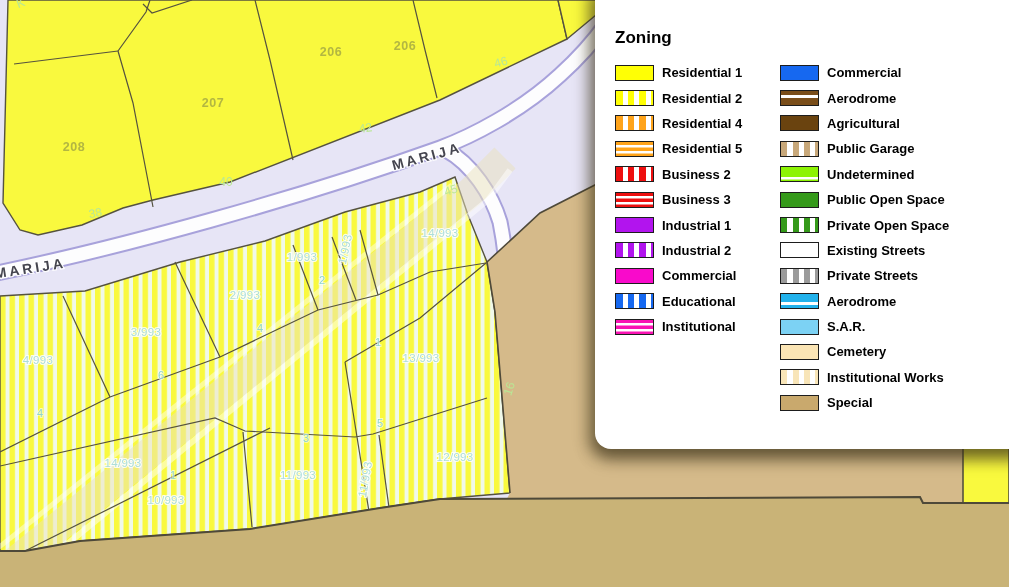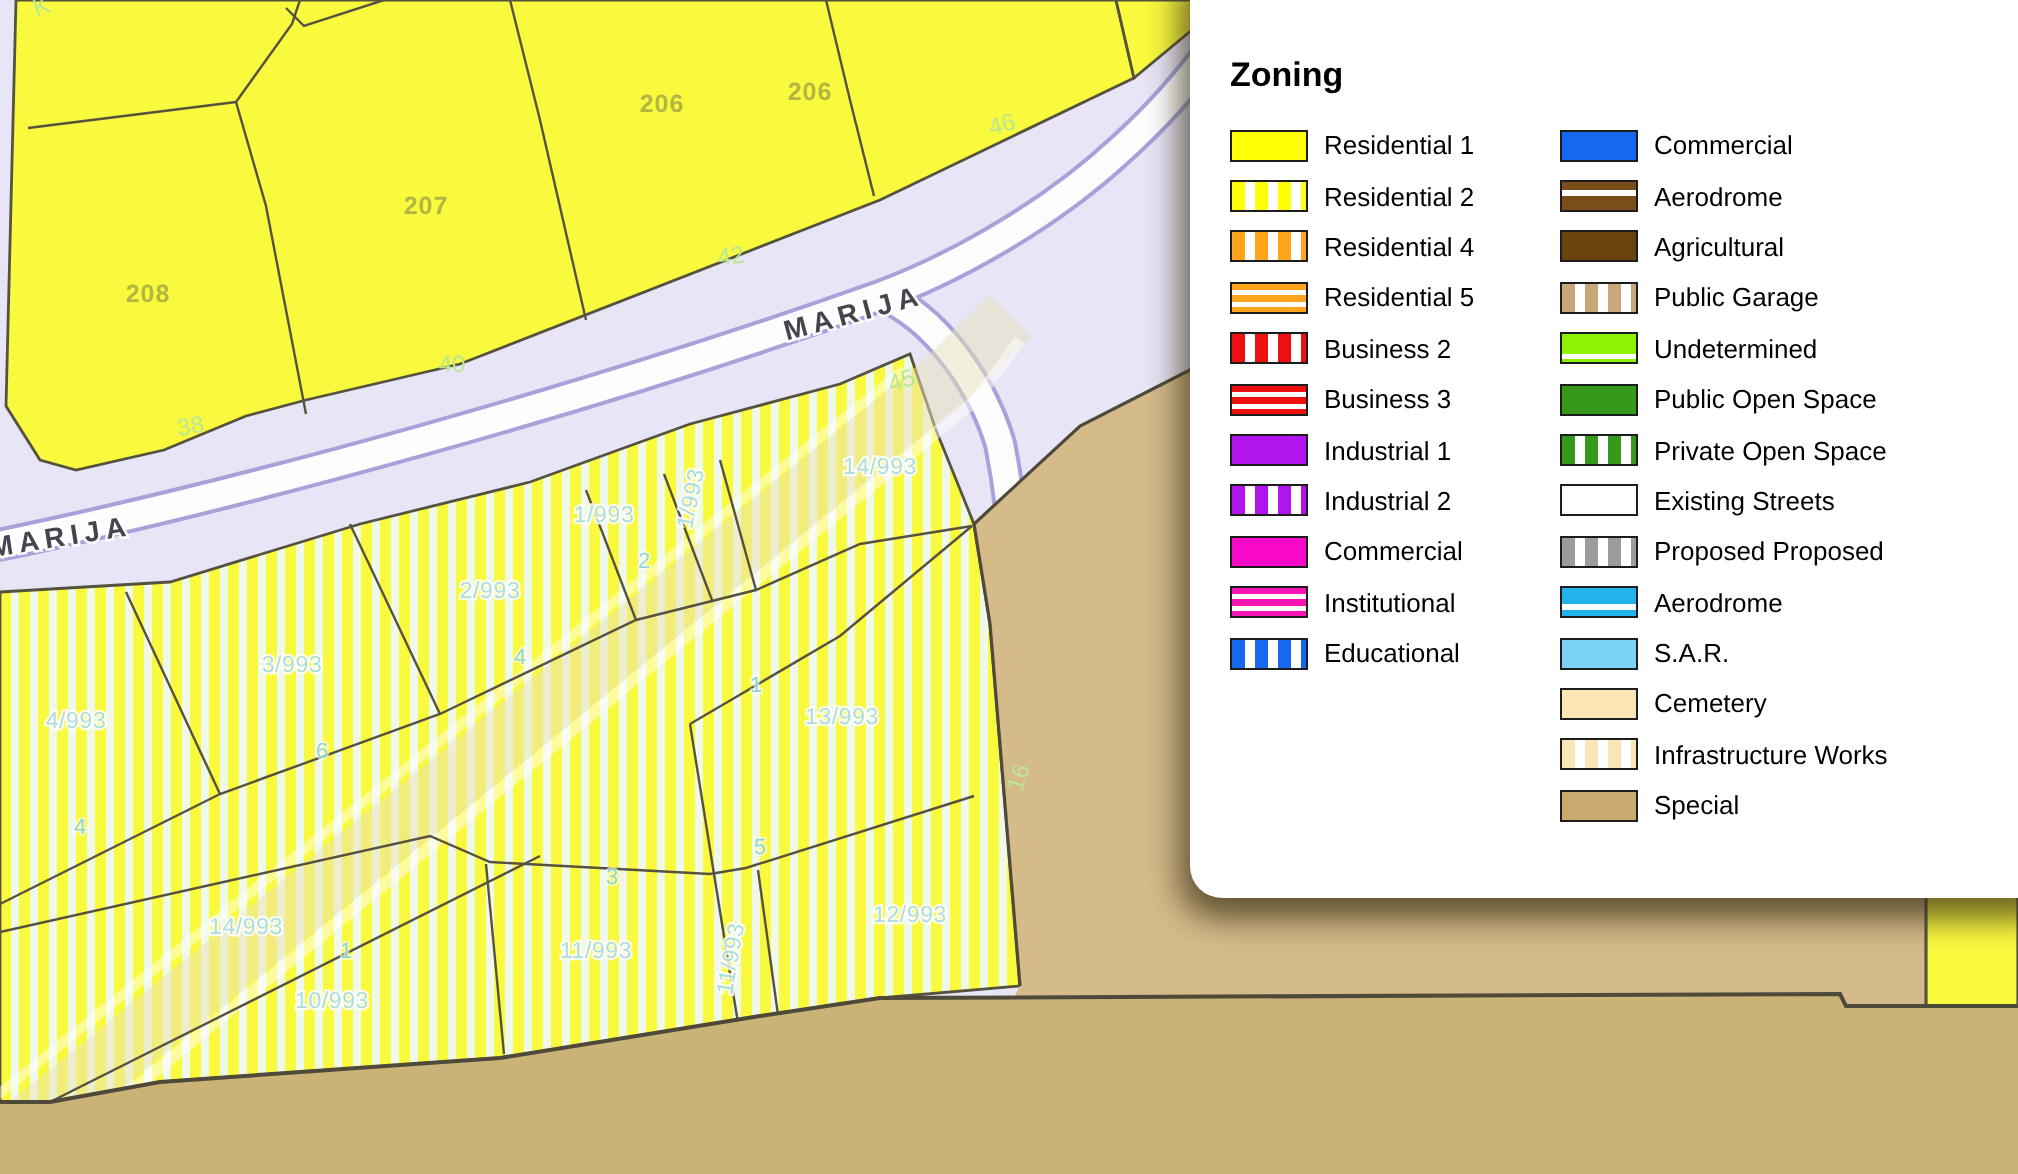--- a/index.html
+++ b/index.html
@@ -16,21 +16,21 @@
   .lbl-lot{font:11px "Liberation Sans",sans-serif;fill:#8FD5CE;stroke:#fff;stroke-width:1.8px;
            paint-order:stroke;stroke-opacity:.6;}
   .lbl-street{font:700 14px "Liberation Sans",sans-serif;fill:#45454F;stroke:#fff;stroke-width:2.6px;
               paint-order:stroke;stroke-opacity:.9;letter-spacing:3px;}
   
   .legend{position:absolute;left:595px;top:-16px;width:432px;height:465px;background:#fff;
           border-radius:0 0 0 16px;padding:44px 0 0 20px;box-sizing:border-box;
           box-shadow:-7px 7px 15px rgba(60,50,25,.45), 0 10px 16px rgba(60,50,25,.55);}
   .legend h1{font-size:17px;line-height:20px;font-weight:700;color:#000;margin:0 0 12px 0;}
   .cols{display:flex;}
-  .col{display:flex;flex-direction:column;}
+  .col{display:flex;flex-direction:column;font-weight:bold;}
   .col.c1{width:165px;}
   .col.c2{width:240px;}
   .row{height:25.4px;display:flex;align-items:center;}
   .swatch{width:37px;height:14px;border:1px solid #1d1d1d;box-sizing:content-box;
           margin-right:8px;flex:0 0 auto;}
   .lab{font-size:13px;color:#000;white-space:nowrap;}
 </style>
 </head>
 <body>
 
@@ -153,27 +153,27 @@
         </div>
         <div class="row">
           <span class="swatch" style="background-color: rgb(178, 20, 238); background-image: repeating-linear-gradient(90deg, rgb(178, 20, 238) 0px, rgb(178, 20, 238) 6.5px, rgb(255, 255, 255) 6.5px, rgb(255, 255, 255) 11.5px);"></span>
           <span class="lab">Industrial 2</span>
         </div>
         <div class="row">
           <span class="swatch" style="background-color: rgb(249, 10, 203);"></span>
           <span class="lab">Commercial</span>
         </div>
         <div class="row">
+          <span class="swatch" style="background-color: rgb(22, 104, 240); background-image: repeating-linear-gradient(90deg, rgb(22, 104, 240) 0px, rgb(22, 104, 240) 6.5px, rgb(255, 255, 255) 6.5px, rgb(255, 255, 255) 11.5px);"></span>
+          <span class="lab">Educational</span>
+        </div>
+        <div class="row">
           <span class="swatch" style="background-color: rgb(249, 20, 180); background-image: linear-gradient(rgb(255, 255, 255), rgb(255, 255, 255)), linear-gradient(rgb(255, 255, 255), rgb(255, 255, 255)); background-size: 100% 2.5px, 100% 2.5px; background-position: 0px 3px, 0px 9px; background-repeat: no-repeat;"></span>
           <span class="lab">Institutional</span>
         </div>
-        <div class="row">
-          <span class="swatch" style="background-color: rgb(22, 104, 240); background-image: repeating-linear-gradient(90deg, rgb(22, 104, 240) 0px, rgb(22, 104, 240) 6.5px, rgb(255, 255, 255) 6.5px, rgb(255, 255, 255) 11.5px);"></span>
-          <span class="lab">Educational</span>
-        </div>
       </div>
       <div class="col c2">
         <div class="row">
           <span class="swatch" style="background-color: rgb(22, 104, 240);"></span>
           <span class="lab">Commercial</span>
         </div>
         <div class="row">
           <span class="swatch" style="background-color: rgb(122, 78, 26); background-image: linear-gradient(rgb(255, 255, 255), rgb(255, 255, 255)); background-size: 100% 3px; background-position: 0px 3.5px; background-repeat: no-repeat;"></span>
           <span class="lab">Aerodrome</span>
         </div>
@@ -196,37 +196,37 @@
         <div class="row">
           <span class="swatch" style="background-color: rgb(53, 154, 26); background-image: repeating-linear-gradient(90deg, rgb(53, 154, 26) 0px, rgb(53, 154, 26) 6.5px, rgb(255, 255, 255) 6.5px, rgb(255, 255, 255) 11.5px);"></span>
           <span class="lab">Private Open Space</span>
         </div>
         <div class="row">
           <span class="swatch" style="background-color: rgb(255, 255, 255);"></span>
           <span class="lab">Existing Streets</span>
         </div>
         <div class="row">
           <span class="swatch" style="background-color: rgb(155, 155, 155); background-image: repeating-linear-gradient(90deg, rgb(155, 155, 155) 0px, rgb(155, 155, 155) 6.5px, rgb(255, 255, 255) 6.5px, rgb(255, 255, 255) 11.5px);"></span>
-          <span class="lab">Proposed Proposed</span>
+          <span class="lab">Private Streets</span>
         </div>
         <div class="row">
           <span class="swatch" style="background-color: rgb(34, 178, 236); background-image: linear-gradient(rgb(255, 255, 255), rgb(255, 255, 255)); background-size: 100% 3px; background-position: 0px 8px; background-repeat: no-repeat;"></span>
           <span class="lab">Aerodrome</span>
         </div>
         <div class="row">
           <span class="swatch" style="background-color: rgb(124, 210, 244);"></span>
           <span class="lab">S.A.R.</span>
         </div>
         <div class="row">
           <span class="swatch" style="background-color: rgb(251, 229, 181);"></span>
           <span class="lab">Cemetery</span>
         </div>
         <div class="row">
           <span class="swatch" style="background-color: rgb(248, 229, 184); background-image: repeating-linear-gradient(90deg, rgb(248, 229, 184) 0px, rgb(248, 229, 184) 6.5px, rgb(255, 255, 255) 6.5px, rgb(255, 255, 255) 11.5px);"></span>
-          <span class="lab">Infrastructure Works</span>
+          <span class="lab">Institutional Works</span>
         </div>
         <div class="row">
           <span class="swatch" style="background-color: rgb(201, 169, 109);"></span>
           <span class="lab">Special</span>
         </div>
       </div>
     </div>
 </div>
 
 </body></html>

